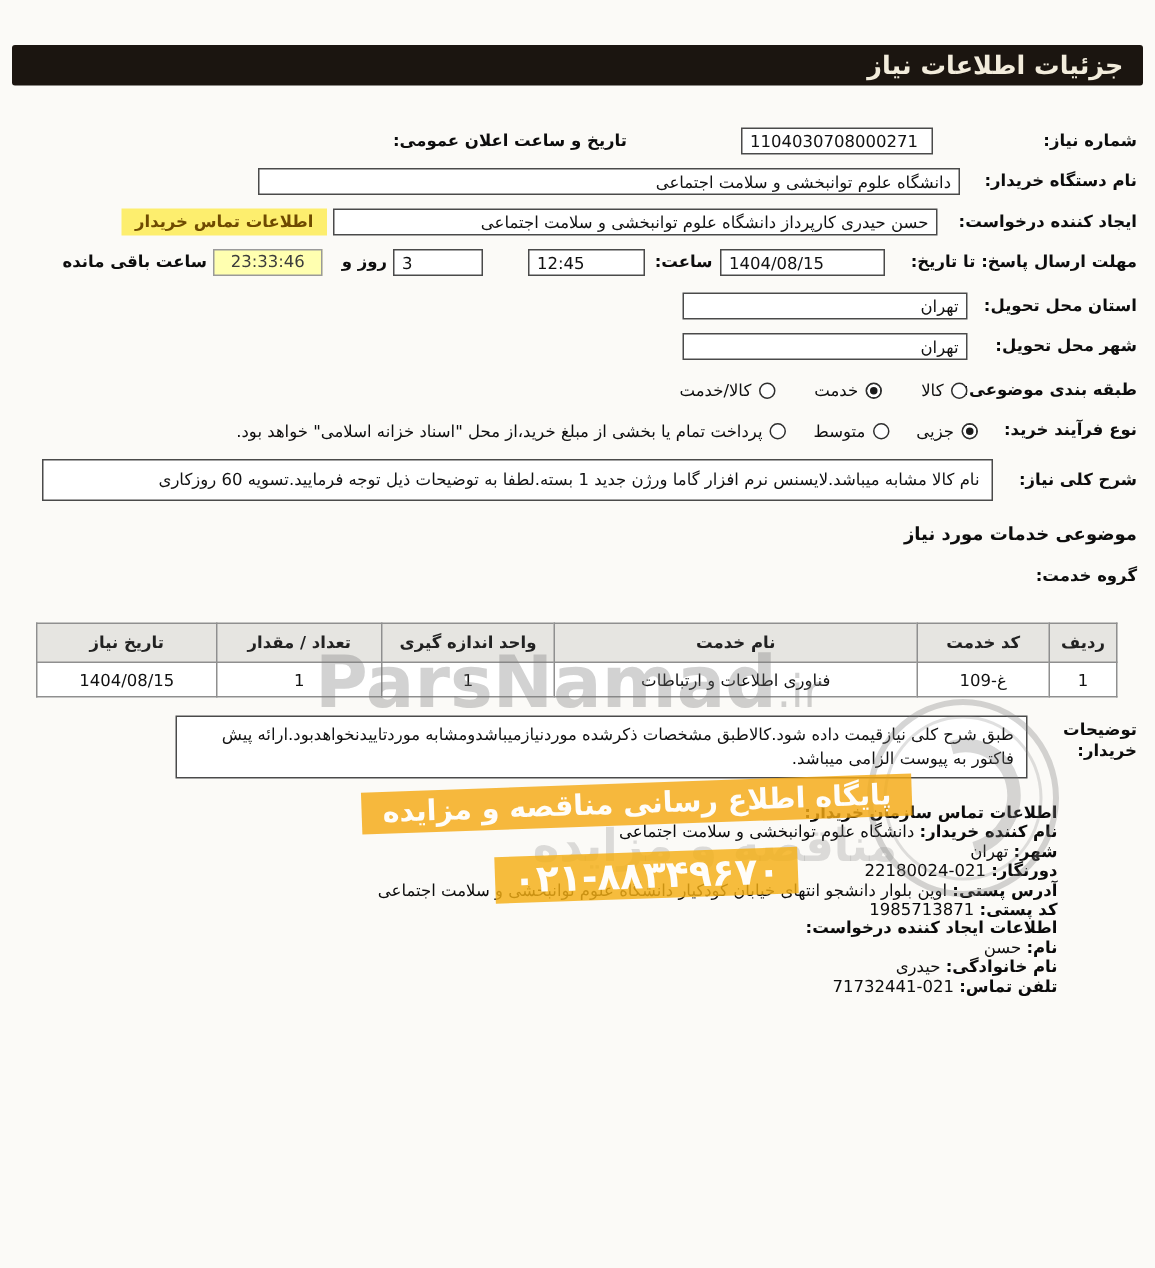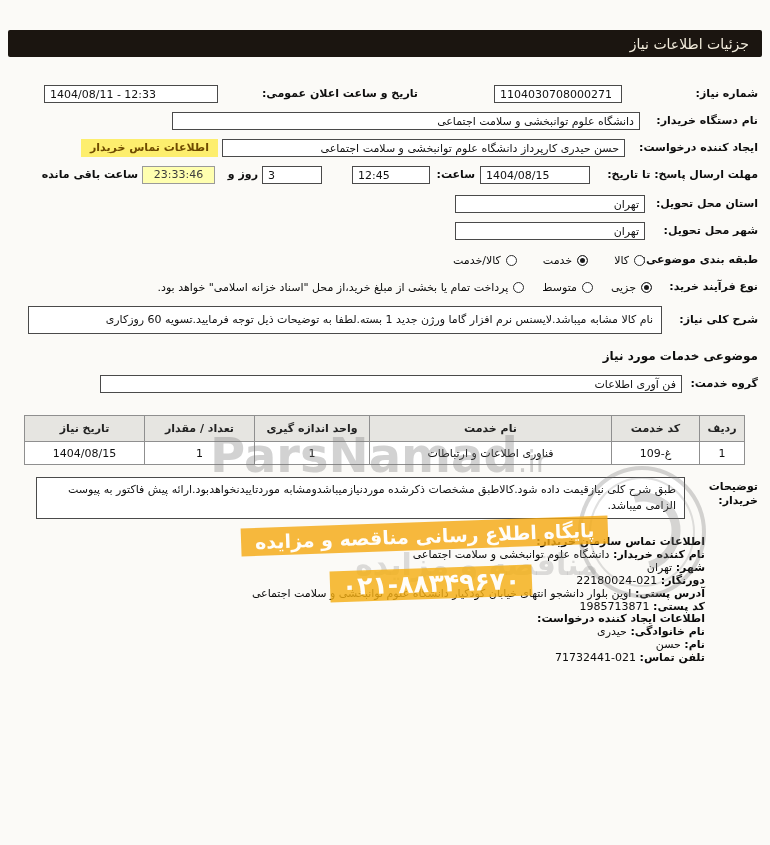--- a/index.html
+++ b/index.html
@@ -1,20 +1,20 @@
 <!DOCTYPE html>
 <html lang="fa" dir="rtl"><head>
 <meta charset="utf-8">
 <style>
   *{margin:0;padding:0;box-sizing:border-box}
   html,body{width:770px;height:845px}
   body{font-family:"DejaVu Sans",sans-serif;background:#fbfaf7;direction:rtl;position:relative;overflow:hidden}
   .page{position:absolute;inset:0}
   .titlebar{position:absolute;top:30px;right:8px;left:8px;height:27px;background:#1b1510;border-radius:2px;display:flex;align-items:center;padding:0 13px}
-  .titlebar span{color:#f2ecdc;font-size:14px;font-weight:normal}
+  .titlebar span{color:#f2ecdc;font-size:17px;font-weight:bold}
   .row{position:absolute;right:0;left:0;height:18px}
   .lbl{position:absolute;top:0;font-size:11px;font-weight:bold;color:#0d0d0d;white-space:nowrap;line-height:18px}
   .box{position:absolute;top:0;height:18px;background:#fff;border:1px solid #4a4a4a;font-size:11px;line-height:15px;padding:1px 5px;color:#111;white-space:nowrap;overflow:hidden;text-align:right}
   .box.num{direction:ltr;text-align:left}
   .ylw{position:absolute;top:0;height:18px;background:#fdee6e;color:#6e4a00;font-size:11px;font-weight:bold;line-height:18px;padding:0 9px;white-space:nowrap;cursor:pointer}
   .cd{position:absolute;top:0;height:18px;background:#ffffb0;border:1px solid #9a9a9a;color:#3c3c3c;font-size:11px;line-height:16px;text-align:center;direction:ltr}
   .rgroup{position:absolute;top:0;height:18px;display:flex;align-items:center;gap:26px}
   .ropt{display:flex;align-items:center;gap:5px;white-space:nowrap}
   .ropt .txt{font-size:11px;color:#0d0d0d}
   .radio{width:11px;height:11px;border:1px solid #2e2e2e;border-radius:50%;background:#fff;flex:0 0 auto}
@@ -46,21 +46,20 @@
 <div class="page">
 
   <div class="titlebar">
     <span>جزئیات اطلاعات نیاز</span>
   </div>
 
   <div class="row" style="top:85px">
     <span class="lbl" style="right:12px">شماره نیاز:</span>
     <div class="box num" style="right:148px;width:128px">1104030708000271</div>
     <span class="lbl" style="right:352px">تاریخ و ساعت اعلان عمومی:</span>
-    <div class="box num" style="right:552px;width:174px">1404/08/11 - 12:33</div>
   </div>
 
   <div class="row" style="top:112px">
     <span class="lbl" style="right:12px">نام دستگاه خریدار:</span>
     <div class="box" style="right:130px;width:468px">دانشگاه علوم توانبخشی و سلامت اجتماعی</div>
   </div>
 
   <div class="row" style="top:139px">
     <span class="lbl" style="right:12px">ایجاد کننده درخواست:</span>
     <div class="box" style="right:145px;width:403px">حسن حیدری کارپرداز دانشگاه علوم توانبخشی و سلامت اجتماعی</div>
@@ -124,21 +123,20 @@
     </div>
   </div>
 
   <span class="lbl" style="position:absolute;top:311px;right:12px">شرح کلی نیاز:</span>
   <div class="bigbox" style="top:306px;right:108px;width:634px;height:28px;line-height:16px;padding:5px 8px;white-space:nowrap;overflow:hidden">نام کالا مشابه میباشد.لایسنس نرم افزار گاما ورژن جدید 1 بسته.لطفا به توضیحات ذیل توجه فرمایید.تسویه 60 روزکاری</div>
 
   <div class="sect" style="top:349px;right:12px">موضوعی خدمات مورد نیاز</div>
 
   <div class="row" style="top:375px">
     <span class="lbl" style="right:12px">گروه خدمت:</span>
-    <div class="box" style="right:88px;width:582px">فن آوری اطلاعات</div>
   </div>
 
   <table class="tbl">
     <colgroup>
       <col style="width:45px">
         <col style="width:88px">
         <col style="width:242px">
       <col style="width:115px">
         <col style="width:110px">
         <col style="width:120px">
@@ -159,32 +157,32 @@
         <td>غ-109</td>
         <td>فناوری اطلاعات و ارتباطات</td>
         <td>1</td>
         <td>1</td>
         <td>1404/08/15</td>
       </tr>
     </tbody>
   </table>
 
   <div class="wraplbl" style="top:480px;right:12px;width:70px">توضیحات خریدار:</div>
-  <div class="bigbox" style="top:477px;right:85px;width:649px;height:42px;line-height:16px;padding:4px 8px">طبق شرح کلی نیازقیمت داده شود.کالاطبق مشخصات ذکرشده موردنیازمیباشدومشابه موردتاییدنخواهدبود.ارائه پیش فاکتور به پیوست الزامی میباشد.</div>
+  <div class="bigbox" style="top:477px;right:85px;width:568px;height:42px;line-height:16px;padding:4px 8px">طبق شرح کلی نیازقیمت داده شود.کالاطبق مشخصات ذکرشده موردنیازمیباشدومشابه موردتاییدنخواهدبود.ارائه پیش فاکتور به پیوست الزامی میباشد.</div>
 
   <div class="contact">
     <div class="cline hdr">اطلاعات تماس سازمان خریدار:</div>
     <div class="cline"><b>نام کننده خریدار:</b> <span>دانشگاه علوم توانبخشی و سلامت اجتماعی</span></div>
     <div class="cline"><b>شهر:</b> <span>تهران</span></div>
     <div class="cline"><b>دورنگار:</b> <span>021-22180024</span></div>
     <div class="cline"><b>آدرس پستی:</b> <span>اوین بلوار دانشجو انتهای خیابان کودکیار دانشگاه علوم توانبخشی و سلامت اجتماعی</span></div>
     <div class="cline"><b>کد پستی:</b> <span>1985713871</span></div>
     <div class="cline hdr">اطلاعات ایجاد کننده درخواست:</div>
+    <div class="cline"><b>نام:</b> <span>حسن</span></div>
     <div class="cline"><b>نام خانوادگی:</b> <span>حیدری</span></div>
-    <div class="cline"><b>نام:</b> <span>حسن</span></div>
     <div class="cline"><b>تلفن تماس:</b> <span>021-71732441</span></div>
   </div>
 
   <div class="wm">
     <div class="wm-brand"><span>ParsNamad</span><span class="tld">.ir</span></div>
     <div class="wm-logo"></div>
     <div class="wm-big">مناقصه و مزایده</div>
     <div class="wm-slogan">پایگاه اطلاع رسانی مناقصه و مزایده</div>
     <div class="wm-phone">۰۲۱-۸۸۳۴۹۶۷۰</div>
   </div>

